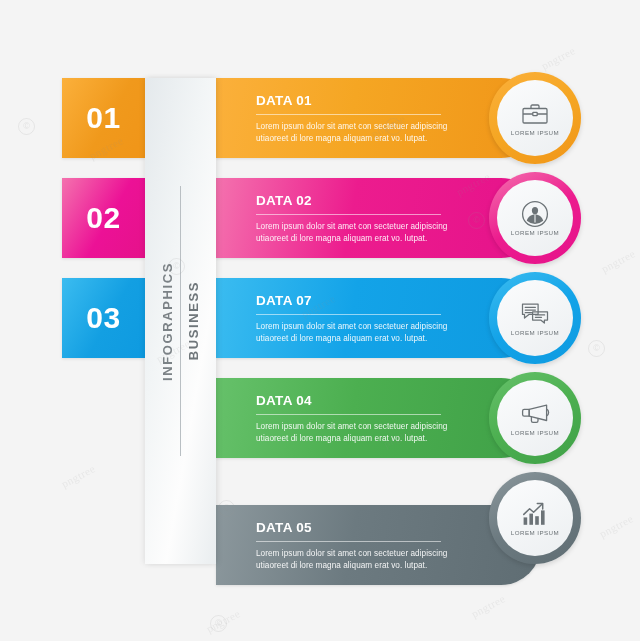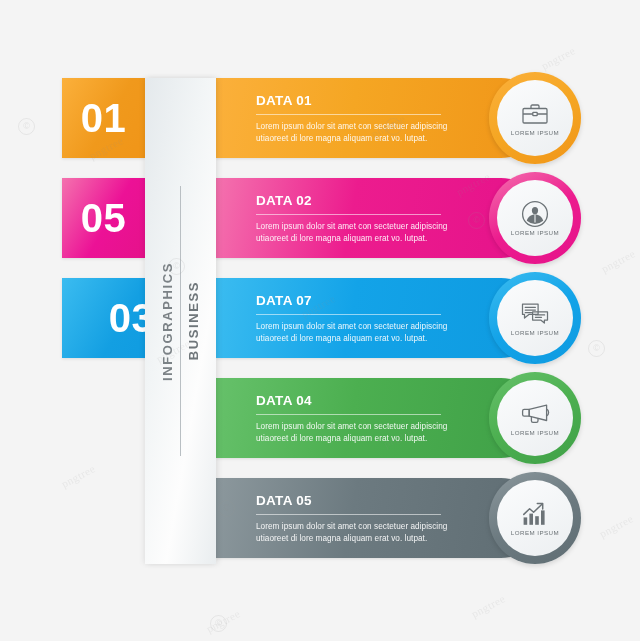--- a/index.html
+++ b/index.html
@@ -37,21 +37,21 @@
     top: 0;
     width: 83px;
     height: 80px;
     display: flex;
     align-items: center;
     justify-content: center;
     box-shadow: 0 1px 3px rgba(0,0,0,0.10);
   }
   .num-block .num {
     color: #ffffff;
-    font-size: 40px;
+    font-size: 30px;
     font-weight: bold;
     letter-spacing: 0.5px;
     line-height: 1;
   }
 
   
   .bar {
     position: absolute;
     left: 216px;
     top: 0;
@@ -212,21 +212,21 @@
                   <rect x="12.8" y="11.3" width="4.4" height="3.4" rx="0.6"></rect>
                 </g>
               </svg>
             </div>
             <div class="badge-label">LOREM IPSUM</div>
           </div>
         </div>
       </div>
       <div class="row" style="top: 178px;">
         <div class="num-block" style="background: linear-gradient(120deg, rgb(244, 114, 174) 0%, rgb(236, 17, 150) 55%, rgb(229, 18, 138) 100%);">
-          <span class="num">05</span>
+          <span class="num">02</span>
         </div>
         <div class="bar" style="background: linear-gradient(100deg, rgb(244, 114, 174) 0%, rgb(236, 28, 142) 42%, rgb(229, 18, 138) 100%);">
           <div class="bar-content"><div class="bar-title">DATA 02</div><div class="bar-desc">Lorem ipsum dolor sit amet con sectetuer adipiscing utiaoreet di lore magna aliquam erat vo. lutpat.</div></div>
         </div>
         <div class="badge" style="background: linear-gradient(150deg, rgb(244, 114, 174) 0%, rgb(236, 28, 142) 50%, rgb(229, 18, 138) 100%);">
           <div class="badge-inner">
             <div class="badge-icon">
               <svg width="28" height="28" viewBox="0 0 28 28">
                 <g>
                   <circle cx="14" cy="14" r="12.4" fill="none" stroke="#6c7377" stroke-width="1.3"></circle>
@@ -234,21 +234,21 @@
                   <path d="M14 14.6c-4.1 0-7.4 2.6-8.2 6.2a12.4 12.4 0 0 0 16.4 0c-.8-3.6-4.1-6.2-8.2-6.2z" fill="#6c7377"></path>
                   <path d="M14 14.8v7.6" stroke="#eceff1" stroke-width="1.1"></path>
                 </g>
               </svg>
             </div>
             <div class="badge-label">LOREM IPSUM</div>
           </div>
         </div>
       </div>
       <div class="row" style="top: 278px;">
-        <div class="num-block" style="background: linear-gradient(120deg, rgb(59, 188, 240) 0%, rgb(19, 159, 226) 55%, rgb(14, 154, 224) 100%); padding-left: 28px;">
+        <div class="num-block" style="background: linear-gradient(120deg, rgb(59, 188, 240) 0%, rgb(19, 159, 226) 55%, rgb(14, 154, 224) 100%);">
           <span class="num">03</span>
         </div>
         <div class="bar" style="background: linear-gradient(100deg, rgb(59, 188, 240) 0%, rgb(19, 163, 232) 42%, rgb(14, 154, 224) 100%);">
           <div class="bar-content"><div class="bar-title">DATA 07</div><div class="bar-desc">Lorem ipsum dolor sit amet con sectetuer adipiscing utiaoreet di lore magna aliquam erat vo. lutpat.</div></div>
         </div>
         <div class="badge" style="background: linear-gradient(150deg, rgb(59, 188, 240) 0%, rgb(19, 163, 232) 50%, rgb(14, 154, 224) 100%);">
           <div class="badge-inner">
             <div class="badge-icon">
               <svg width="30" height="26" viewBox="0 0 30 26">
                 <g fill="none" stroke="#6c7377" stroke-width="1.25" stroke-linejoin="round">
@@ -277,21 +277,21 @@
                   <path d="M11.4 13.6v4.1c0 .9.7 1.6 1.6 1.6h3.4c.9 0 1.6-.7 1.6-1.6v-2.3"></path>
                   <path d="M26.6 6.2c1.3.6 2 1.9 2 3.3s-.7 2.7-2 3.3" stroke-linecap="round"></path>
                 </g>
               </svg>
             </div>
             <div class="badge-label">LOREM IPSUM</div>
           </div>
         </div>
       </div>
       <div class="row" style="top: 478px;">
-        <div class="bar" style="background: linear-gradient(100deg, rgb(140, 152, 157) 0%, rgb(108, 122, 128) 42%, rgb(95, 109, 115) 100%);">
+        <div class="bar" style="background: linear-gradient(100deg, rgb(140, 152, 157) 0%, rgb(108, 122, 128) 42%, rgb(95, 109, 115) 100%); margin-top: 27px;">
           <div class="bar-content"><div class="bar-title">DATA 05</div><div class="bar-desc">Lorem ipsum dolor sit amet con sectetuer adipiscing utiaoreet di lore magna aliquam erat vo. lutpat.</div></div>
         </div>
         <div class="badge" style="background: linear-gradient(150deg, rgb(140, 152, 157) 0%, rgb(108, 122, 128) 50%, rgb(95, 109, 115) 100%);">
           <div class="badge-inner">
             <div class="badge-icon">
               <svg width="30" height="26" viewBox="0 0 30 26">
                 <g fill="#6c7377">
                   <rect x="3.6" y="16.4" width="3.6" height="7.4"></rect>
                   <rect x="9.4" y="12.6" width="3.6" height="11.2"></rect>
                   <rect x="15.2" y="15.2" width="3.6" height="8.6"></rect>

